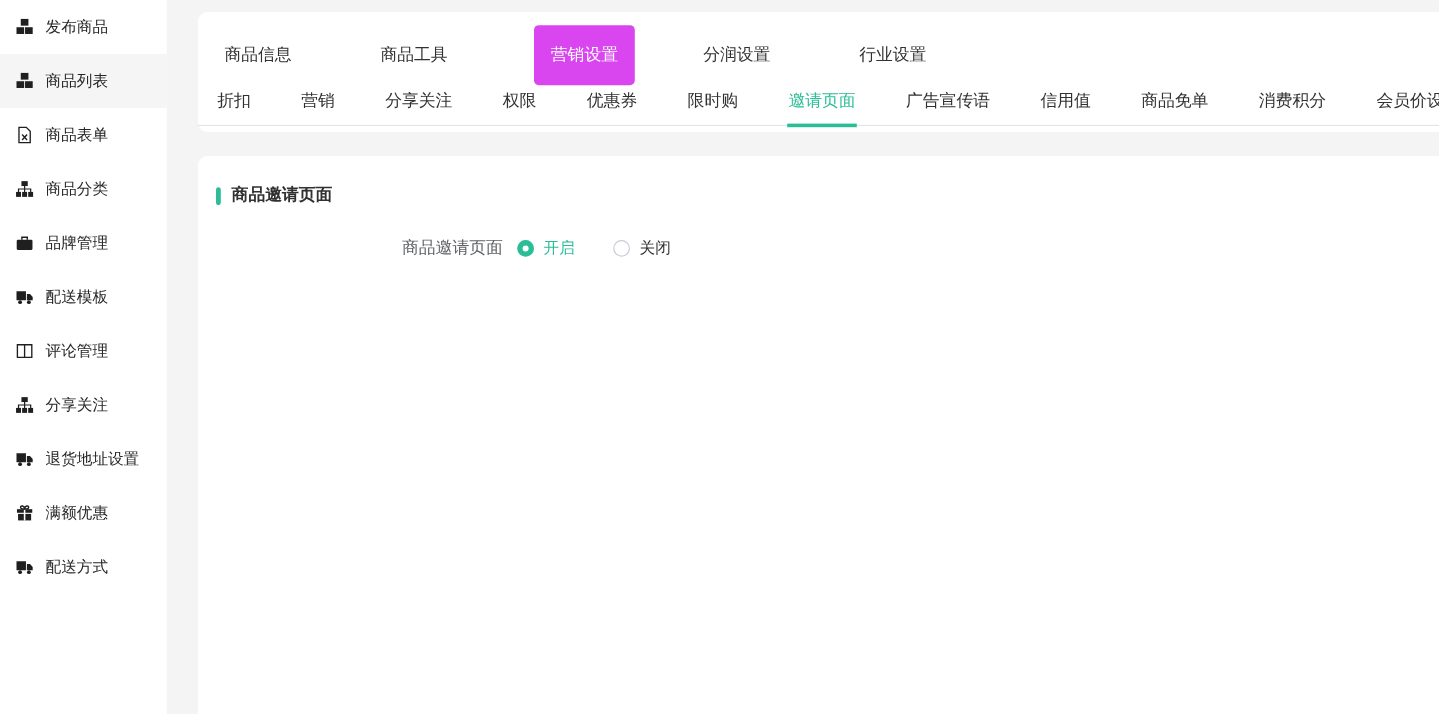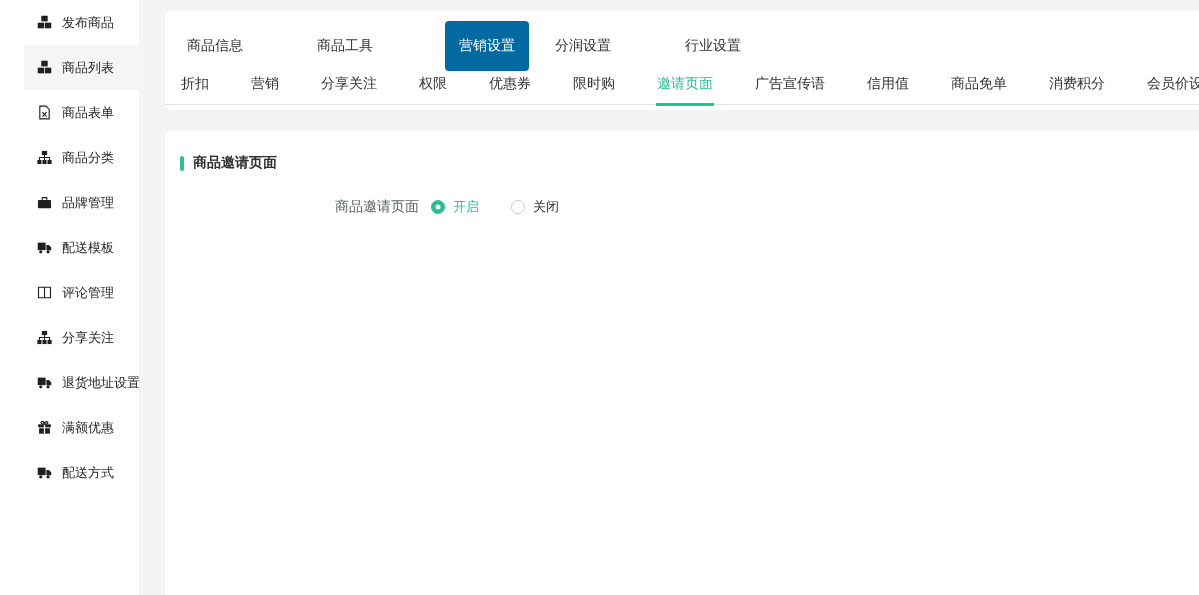--- a/index.html
+++ b/index.html
@@ -5,21 +5,21 @@
   * { margin:0; padding:0; box-sizing:border-box; }
   html,body { width:1199px; height:595px; overflow:hidden; }
   body {
     background:#f4f4f5;
     font-family:"Liberation Sans","DejaVu Sans",sans-serif;
     color:#303133;
   }
   
   .sidebar {
     position:absolute; left:0; top:0; width:139px; height:595px;
-    background:#fff; z-index:2;padding-left:24px;
+    background:#fff; z-index:2;
   }
   .side-item {
     height:45px; display:flex; align-items:center;
     padding-left:13px; font-size:13px; color:#262626; cursor:pointer;
     white-space:nowrap;
   }
   .side-item.active { background:#f5f5f6; }
   .side-icon { width:15px; height:15px; margin-right:10px; flex:0 0 15px; color:#1f1f1f; }
   .side-icon svg { width:15px; height:15px; display:block; }
   
@@ -27,22 +27,22 @@
   .tabs-panel {
     margin-top:10px; height:100px; background:#fff;
     border-radius:8px 0 0 8px; padding-top:17px;
   }
   .main-tabs { display:flex; align-items:center; height:38px; padding-left:20px; }
   .main-tab {
     font-size:14px; color:#303133; margin-right:70px; cursor:pointer;
     padding:0 2px; white-space:nowrap;
   }
   .main-tab.active {
-    background:#0369a1; color:#fff; border-radius:4px;
-    padding:16px 14px; margin-right:24px;
+    background:#d946ef; color:#fff; border-radius:4px;
+    padding:16px 14px; margin-right:55px;
   }
   .sub-tabs {
     display:flex; align-items:flex-end; padding-left:15px;
     border-bottom:1px solid #e4e4eb; margin-top:1px;
   }
   .sub-tab {
     font-size:14px; color:#303133; padding:9px 1px 10px; margin-right:40px;
     border-bottom:3px solid transparent; margin-bottom:-2px; cursor:pointer;
     white-space:nowrap;
   }

